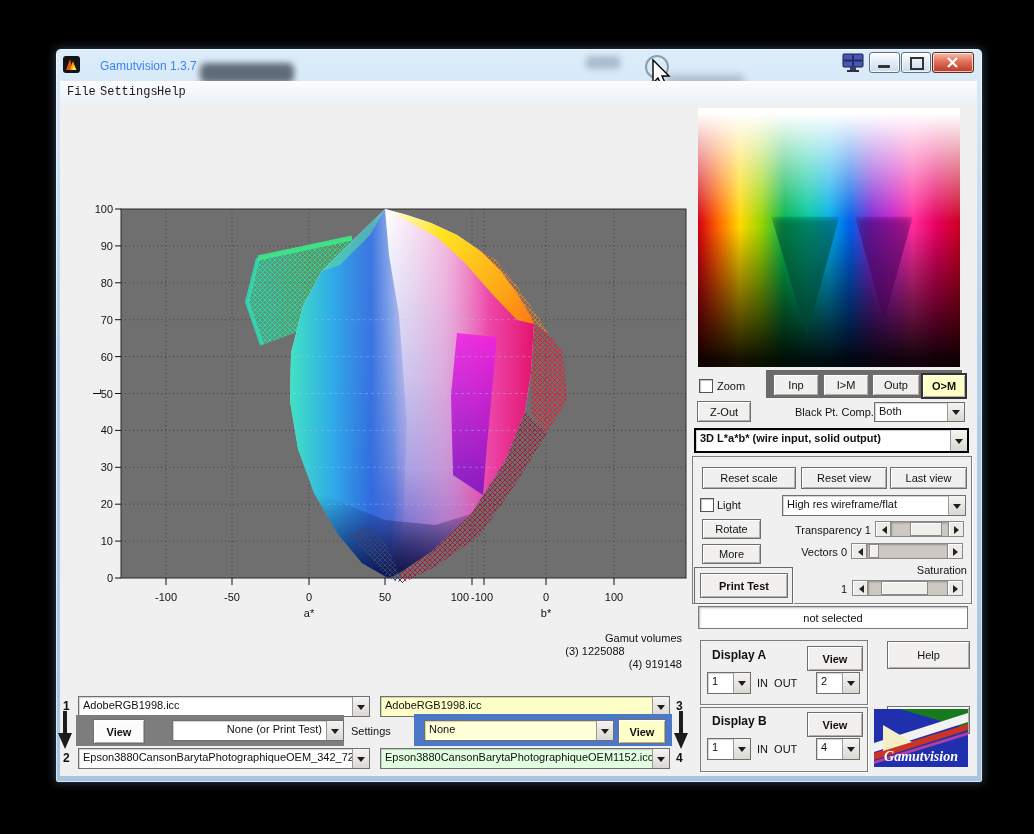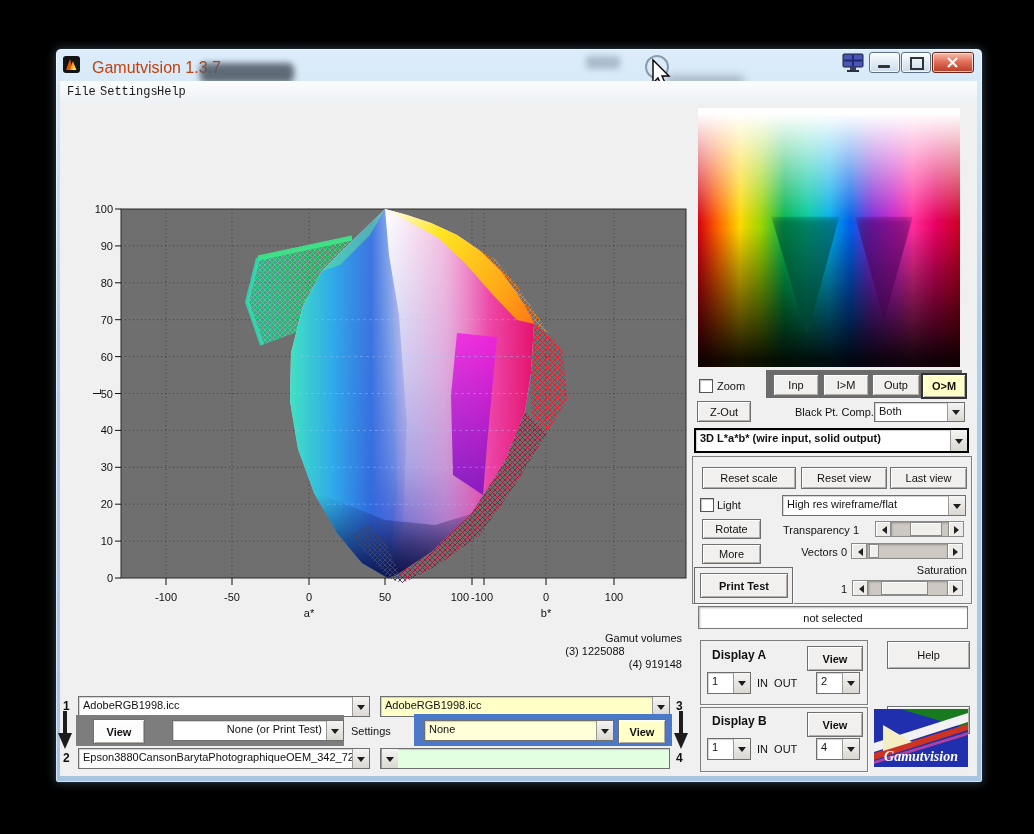--- a/index.html
+++ b/index.html
@@ -5,21 +5,21 @@
   html,body{margin:0;padding:0;background:#000;}
   #screen{position:relative;width:1034px;height:834px;background:#000;overflow:hidden;
           font-family:"Liberation Sans",sans-serif;color:#111;}
   .abs{position:absolute;}
   
   #win-frame{left:55px;top:48px;width:926px;height:733px;
      background:linear-gradient(#dcecfa,#b4cfe9 40%,#a7c4e0);
      border:1px solid #16222e;border-radius:6px 6px 3px 3px;
      box-shadow:0 0 10px rgba(130,160,190,.35), inset 0 0 0 1px rgba(255,255,255,.55);}
   #titlebar{left:60px;top:50px;width:917px;height:31px;}
-  #title-text{left:92px;top:59px;font-size:16px;color:#c2410c;}
+  #title-text{left:100px;top:59px;font-size:12px;color:#3b82f6;}
   #app-icon{left:63px;top:56px;width:17px;height:17px;}
   .winbtn{top:52px;height:19px;border:1px solid #5e7183;border-radius:3px;
      background:linear-gradient(#fdfefe,#e3edf7 45%,#cbdcee);box-shadow:inset 0 0 0 1px rgba(255,255,255,.7);}
   #btn-min{left:869px;width:29px;}
   #btn-max{left:901px;width:28px;}
   #btn-close{left:932px;width:40px;background:linear-gradient(#f3c0ad,#e2705a 45%,#b83b27);border-color:#6e2417;}
   #min-glyph{left:8px;top:12px;width:12px;height:3px;background:#333;border-radius:1px;}
   #max-glyph{left:8px;top:4px;width:10px;height:9px;border:2px solid #333;}
   #monitor-icon{left:842px;top:53px;width:24px;height:20px;}
   #menubar{left:60px;top:81px;width:917px;height:22px;
@@ -307,20 +307,21 @@
     <span class="arw"></span>
   </div>
   <div class="abs btn bold" style="left:618px;top:719px;width:46px;height:23px;background:#ffffc8;">View</div>
 
   <div class="abs numlbl" style="left:63px;top:751px;">2</div>
   <div class="abs dd" style="left:78px;top:748px;width:290px;height:19px;">
     <span class="txt">Epson3880CansonBarytaPhotographiqueOEM_342_720.</span>
     <span class="arw"></span>
   </div>
   <div class="abs dd" style="left:380px;top:748px;width:288px;height:19px;background:#e2ffe2;">
+    <span class="txt">Epson3880CansonBarytaPhotographiqueOEM1152.icc</span>
     <span class="arw"></span>
   </div>
   <div class="abs numlbl" style="left:676px;top:751px;">4</div>
 
   <div class="abs" id="palette">
     <div class="vshape" id="v1"></div>
     <div class="vshape" id="v2"></div>
   </div>
 
   <div class="abs cb" style="left:699px;top:379px;"></div>
@@ -349,21 +350,21 @@
   <div class="abs btn" style="left:890px;top:467px;width:75px;height:20px;">Last view</div>
 
   <div class="abs cb" style="left:700px;top:498px;"></div>
   <div class="abs lbl" style="left:717px;top:499px;">Light</div>
   <div class="abs dd" style="left:782px;top:495px;width:182px;height:19px;">
     <span class="txt">High res wireframe/flat</span>
     <span class="arw"></span>
   </div>
 
   <div class="abs btn" style="left:702px;top:519px;width:57px;height:18px;">Rotate</div>
-  <div class="abs lbl rightal" style="left:771px;top:524px;width:100px;text-align:center;">Transparency 1</div>
+  <div class="abs lbl rightal" style="left:771px;top:524px;width:100px;">Transparency 1</div>
   <div class="abs sld" style="left:875px;top:521px;width:89px;">
     <span class="ar l"></span>
     <span class="tr">
         <span class="th" style="left:34%;width:52%;"></span>
       </span>
     <span class="ar r"></span>
   </div>
 
   <div class="abs btn" style="left:702px;top:544px;width:57px;height:18px;">More</div>
   <div class="abs lbl rightal" style="left:767px;top:546px;width:80px;">Vectors 0</div>

